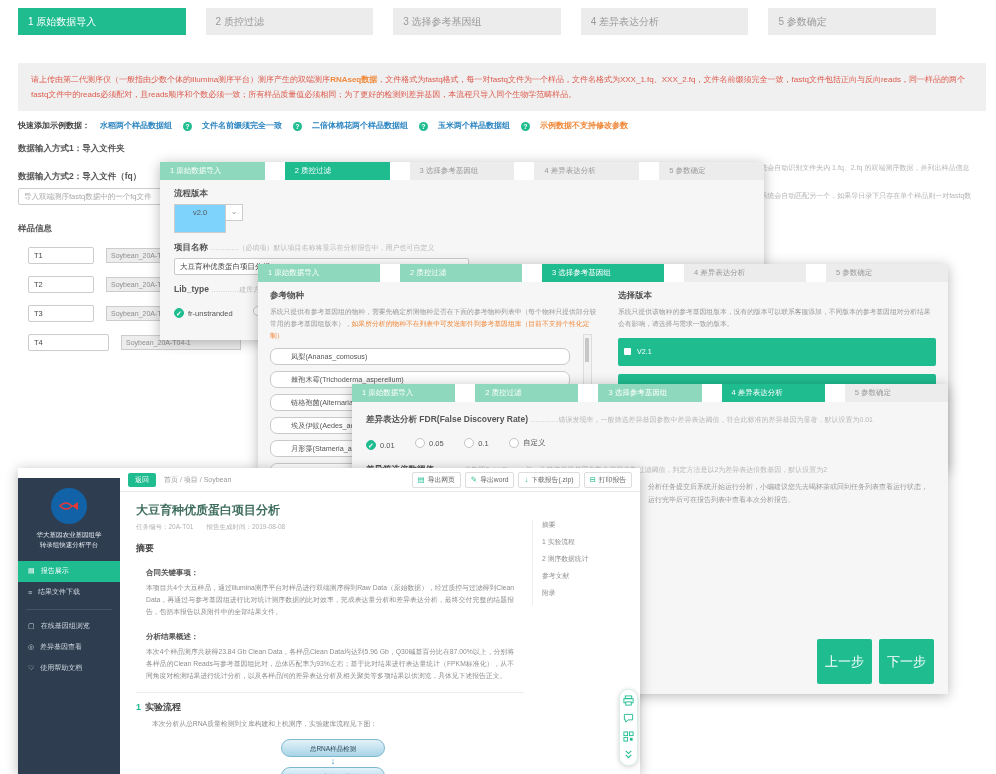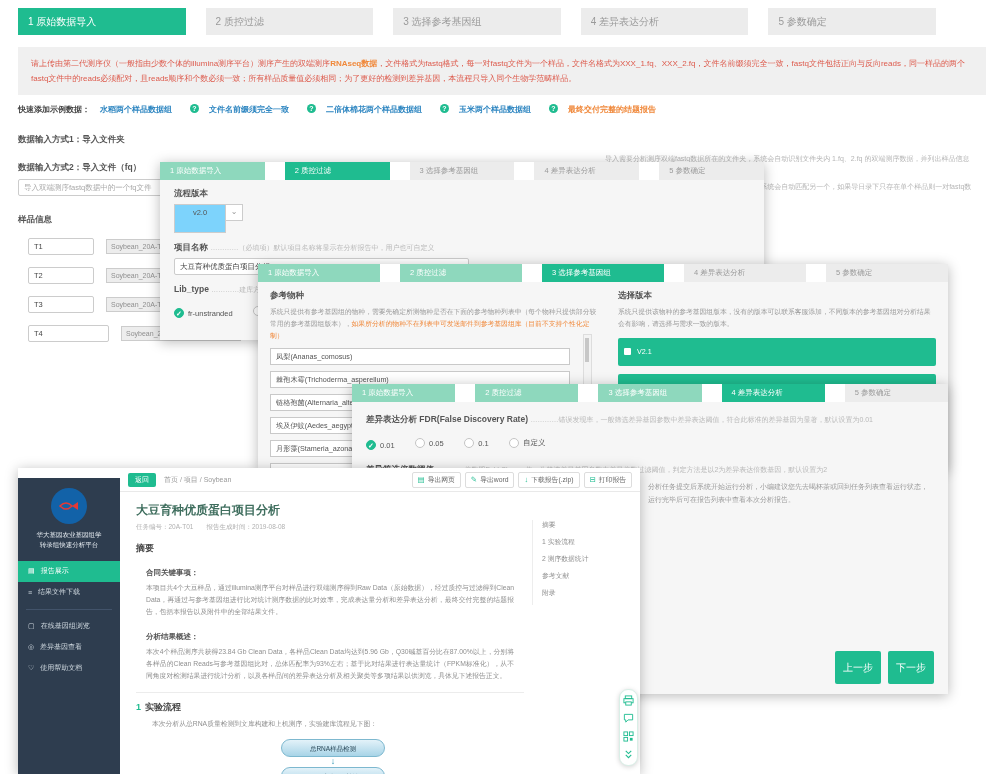--- a/index.html
+++ b/index.html
@@ -21,31 +21,31 @@
   .inp{display:block;background:#fff;border:1px solid #ccc;border-radius:2px;font-size:7.5px;
        color:#444;padding:0 5px;height:17px;line-height:15px;box-sizing:border-box;outline:none}
   .inp::placeholder{color:#a9a9a9}
   .ghost{background:#ededed;color:#8f8f8f;border:1px solid #ccc;height:15px;line-height:13px;
          font-size:7px;padding:0 4px;box-sizing:border-box;white-space:nowrap;overflow:hidden}
   .radio{display:inline-flex;align-items:center;margin-right:16px;font-size:7.5px;color:#555}
   .rdot{width:10px;height:10px;border-radius:50%;border:1px solid #c5c5c5;background:#fff;
         margin-right:4px;box-sizing:border-box}
   .rdot.sel{background:#1fbc90;border-color:#1fbc90;color:#fff;font-size:7px;line-height:10px;
             text-align:center;font-weight:bold}
-  .gbtn{display:inline-block;background:#1fbc90;color:#fff;border-radius:2px;font-size:10px;
-        height:17px;line-height:17px;text-align:center;padding:8px 8px;cursor:pointer}
+  .gbtn{display:inline-block;background:#1fbc90;color:#fff;border-radius:2px;font-size:13px;
+        height:17px;line-height:17px;text-align:center;padding:14px 8px;cursor:pointer}
   .oneline{white-space:nowrap;overflow:hidden}
   
   #w1{left:18px;top:8px;width:968px}
   #w1 .tabswrap{margin-right:50px}
-  .notice{margin-top:12px;background:#f0f0f0;padding:9px 13px;font-size:8px;line-height:1.9;
+  .notice{margin-top:28px;background:#f0f0f0;padding:9px 13px;font-size:8px;line-height:1.9;
           color:#dd5a4c}
   .notice .em{color:#f0883a;font-weight:bold}
   .quick{margin-top:9px;font-size:8px;font-weight:bold;color:#444;display:flex;align-items:center;gap:10px}
-  .qlink{color:#2e86c1;display:inline-flex;align-items:flex-start;gap:18px;cursor:pointer}
+  .qlink{color:#2e86c1;display:inline-flex;align-items:flex-end;gap:11px;cursor:pointer}
   .qmark{width:9px;height:9px;border-radius:50%;background:#1fbc90;color:#fff;font-size:7px;
          line-height:9px;text-align:center;font-weight:bold}
   .qnote{color:#f0883a}
   .frow{position:relative;margin-top:5px}
   .help{position:absolute;left:587px;top:2px;width:372px;font-size:7px;color:#b5b5b5;line-height:1.8}
   .srow{display:flex;gap:12px;margin-top:12px;align-items:center}
   
   #w2{left:160px;top:162px;width:604px;height:178px}
   #w2 .wbody{padding:8px 14px;height:calc(100% - 34px)}
   .selbox{display:flex;margin-top:4px}
@@ -55,21 +55,21 @@
           background:#fff;font-size:8px;color:#999;box-sizing:border-box;cursor:pointer}
   
   #w3{left:258px;top:264px;width:690px;height:206px}
   #w3 .wbody{display:flex;height:calc(100% - 18px);box-sizing:border-box;padding:8px 12px;gap:18px;overflow:hidden}
   .col-l{width:330px;position:relative}
   .col-r{flex:1}
   .desc{font-size:6.8px;color:#9a9a9a;line-height:1.75;margin-top:4px}
   .desc .em{color:#f0883a}
   .slist{margin-top:6px;width:300px}
   .sitem{margin-bottom:6px;height:17px;line-height:15px;border:1px solid #c9c9c9;background:#fff;
-         font-size:7.2px;color:#555;padding:0 5px;box-sizing:border-box;border-radius:0;cursor:pointer;
+         font-size:7.2px;color:#555;padding:0 20px;box-sizing:border-box;border-radius:7px;cursor:pointer;
          white-space:nowrap;overflow:hidden}
   .sbar{position:absolute;right:8px;top:44px;bottom:0;width:7px;background:#f3f3f3;border:1px solid #ddd}
   .sthumb{position:absolute;top:3px;left:1px;width:4px;height:24px;background:#c7c7c7}
   .vbar{display:flex;align-items:center;gap:6px;background:#1fbc90;color:#fff;height:28px;
         margin-top:8px;padding:0 6px;border-radius:2px;font-size:7.2px;cursor:pointer}
   .vchk{width:7px;height:7px;background:#fff;border-radius:1px}
   
   #w4{left:352px;top:384px;width:596px;height:310px}
   #w4 .wbody{position:relative;height:calc(100% - 18px);box-sizing:border-box;padding:12px 14px}
   .sidenote{position:absolute;left:296px;top:78px;width:282px;font-size:7px;color:#9a9a9a;line-height:1.9}
@@ -138,24 +138,24 @@
         <span class="qmark">?</span>
       </span>
     <span class="qlink">
         <span>二倍体棉花两个样品数据组</span>
         <span class="qmark">?</span>
       </span>
     <span class="qlink">
         <span>玉米两个样品数据组</span>
         <span class="qmark">?</span>
       </span>
-    <span class="qnote">最终交付完整的结题报告</span>
-  </div>
-
-  <div class="lb" style="margin-top:19px">数据输入方式1：导入文件夹</div>
+    <span class="qnote">示例数据不支持修改参数</span>
+  </div>
+
+  <div class="lb" style="margin-top:12px">数据输入方式1：导入文件夹</div>
   <div class="frow">
     <div class="help">导入需要分析测序双端fastq数据所在的文件夹，系统会自动识别文件夹内 1.fq、2.fq 的双端测序数据，并列出样品信息中。</div>
   </div>
 
   <div class="lb" style="margin-top:16px">数据输入方式2：导入文件（fq）</div>
   <div class="frow">
     <input class="inp" style="width: 330px;" placeholder="导入双端测序fastq数据中的一个fq文件">
     <div class="help">导入需要分析的双端测序fastq数据文件中的一个，系统会自动匹配另一个，如果导日录下只存在单个样品则一对fastq数据可导入其他样本</div>
   </div>
 

